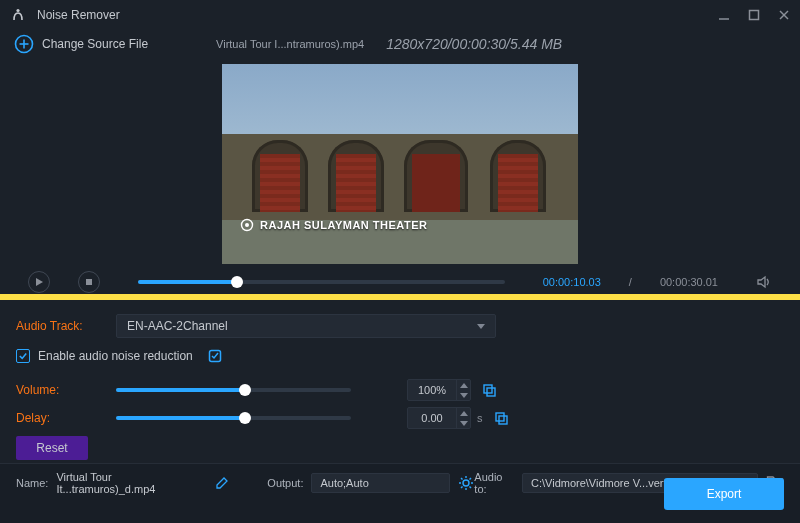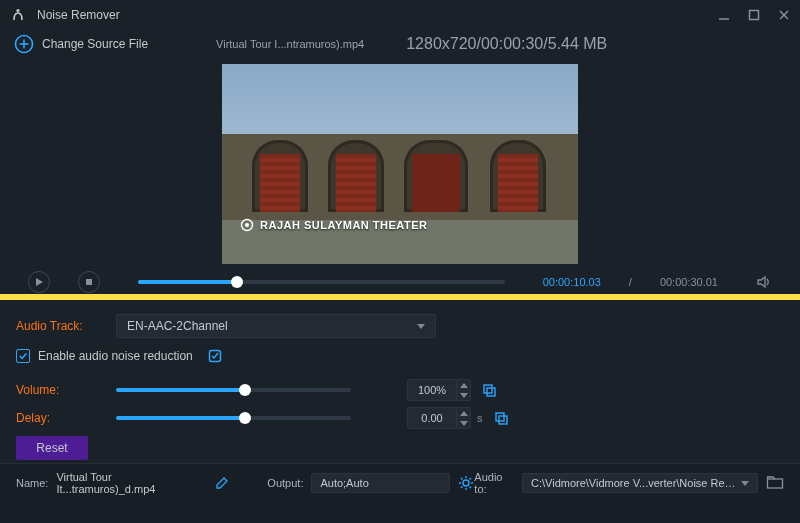--- a/index.html
+++ b/index.html
@@ -8,21 +8,21 @@
   
   .titlebar { height: 30px; display: flex; align-items: center; padding: 0 10px; background: #1b2129; }
   .titlebar .app-title { margin-left: 11px; color: #c5c9cf; font-size: 12px; }
   .titlebar .win-controls { margin-left: auto; display: flex; gap: 18px; }
   .titlebar .win-controls svg { stroke: #8a8f98; }
 
   
   .source-row { height: 28px; display: flex; align-items: center; padding: 0 14px; gap: 18px; background: #1b2129; }
   .change-src { display: flex; align-items: center; gap: 8px; cursor: pointer; }
   .src-name { margin-left: 50px; color: #9aa1ab; font-size: 11px; }
-  .src-info { margin-left: 24px; color: #9aa1ab; font-size: 16px; }
+  .src-info { margin-left: 4px; color: #9aa1ab; font-size: 14px; font-style: italic; }
 
   
   .preview-area { height: 212px; display: flex; align-items: center; justify-content: center; background: #1b2129; }
   .video-frame { width: 356px; height: 200px; position: relative; background: linear-gradient(#8aa9c8 0%, #9db8d0 35%, #6c6550 35%, #6c6550 78%, #6f7668 78%, #6f7668 100%); overflow: hidden; }
   .wall { position: absolute; left: 0; right: 0; top: 70px; height: 86px; background: #5a5544; }
   .arch { position: absolute; top: 76px; width: 56px; height: 72px; background: #3d372c; border-radius: 26px 26px 0 0; box-shadow: inset 0 0 0 3px #2e2a22; }
   .arch .door { position: absolute; left: 8px; right: 8px; top: 14px; bottom: 0; background: #8a2f22; background-image: repeating-linear-gradient(#7a2a1d 0 4px, #8a2f22 4px 8px); }
   .arch1 { left: 30px; }
   .arch2 { left: 106px; }
   .arch3 { left: 182px; width: 64px; }
@@ -36,21 +36,21 @@
   .timeline { flex: 1; height: 4px; background: #2f3946; border-radius: 2px; position: relative; margin: 0 10px; }
   .timeline .progress { position: absolute; left: 0; top: 0; bottom: 0; width: 27%; background: #2aa6ff; border-radius: 2px; }
   .timeline .thumb { position: absolute; left: 27%; top: 50%; width: 12px; height: 12px; background: #fff; border-radius: 50%; transform: translate(-50%,-50%); }
   .time-cur { color: #2aa6ff; font-size: 11px; }
   .time-dur { color: #8a8f98; font-size: 11px; }
 
   
   .panel { padding: 12px 16px 8px 16px; }
   .row { display: flex; align-items: center; height: 28px; }
   .label { width: 100px; color: #f97316; font-size: 12px; }
-  .select { width: 320px; height: 24px; background: #232a34; border: 1px solid #2c3440; display: flex; align-items: center; justify-content: space-between; padding: 0 10px; color: #c5c9cf; font-size: 12px; border-radius: 2px; cursor: pointer; }
+  .select { width: 380px; height: 24px; background: #232a34; border: 1px solid #2c3440; display: flex; align-items: center; justify-content: space-between; padding: 0 10px; color: #c5c9cf; font-size: 12px; border-radius: 2px; cursor: pointer; }
   .chev-down { border-left: 4px solid transparent; border-right: 4px solid transparent; border-top: 5px solid #7f8692; }
   .check-row { display: flex; align-items: center; gap: 8px; margin: 8px 0 12px 0; }
   .checkbox { width: 14px; height: 14px; border: 1.5px solid #2aa6ff; border-radius: 2px; display: flex; align-items: center; justify-content: center; }
   .check-mark { width: 8px; height: 8px; }
 
   .slider-row { display: flex; align-items: center; height: 28px; }
   .slider-row .label { width: 100px; }
   .slider { width: 235px; height: 4px; background: #2f3946; border-radius: 2px; position: relative; margin-right: 16px; }
   .slider .fill { position: absolute; left: 0; top: 0; bottom: 0; width: 55%; background: #2aa6ff; border-radius: 2px; }
   .slider .knob { position: absolute; left: 55%; top: 50%; width: 12px; height: 12px; background: #fff; border-radius: 50%; transform: translate(-50%,-50%); }
@@ -297,13 +297,16 @@
       <span style="white-space:nowrap;overflow:hidden;text-overflow:ellipsis;max-width:210px;">C:\Vidmore\Vidmore V...verter\Noise Remover</span>
       <span class="chev-down"></span>
     </div>
     <span class="folder-ico">
       <svg width="18" height="14">
           <rect x="1.5" y="3" width="15" height="9" stroke="#8a8f98" stroke-width="1.3" fill="none"></rect>
           <path d="M1.5 3 L1.5 1 L7 1 L9 3" stroke="#8a8f98" stroke-width="1.3" fill="none"></path>
         </svg>
     </span>
   </div>
+  <div class="export-btn">
+    <span>Export</span>
+  </div>
 </div>
 
 </body></html>

